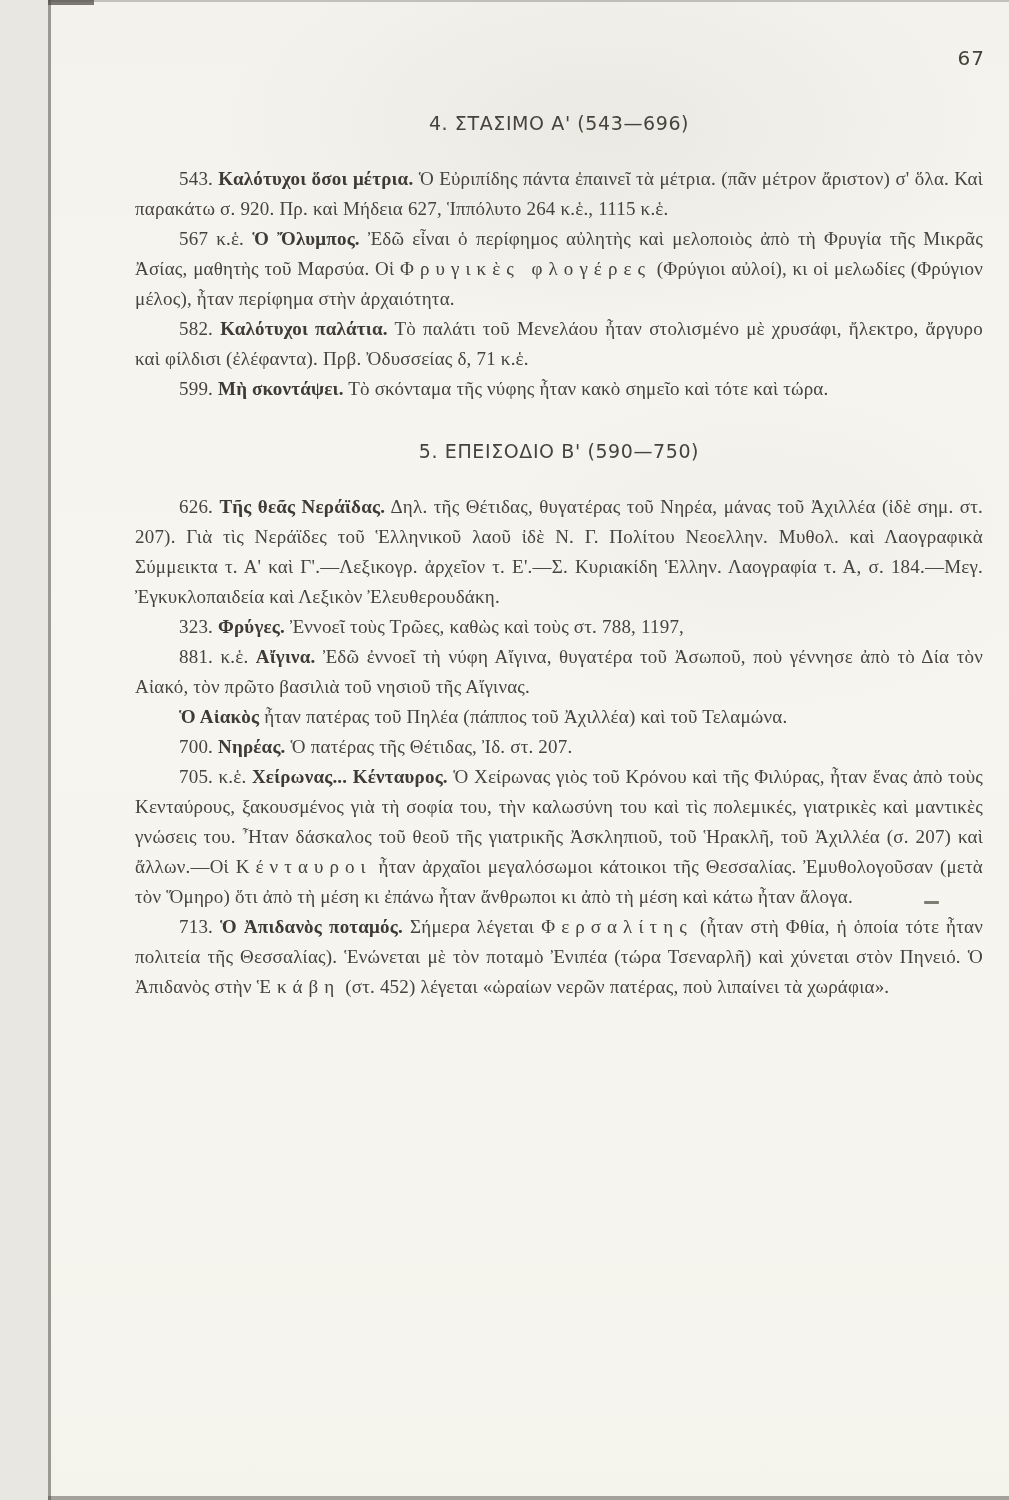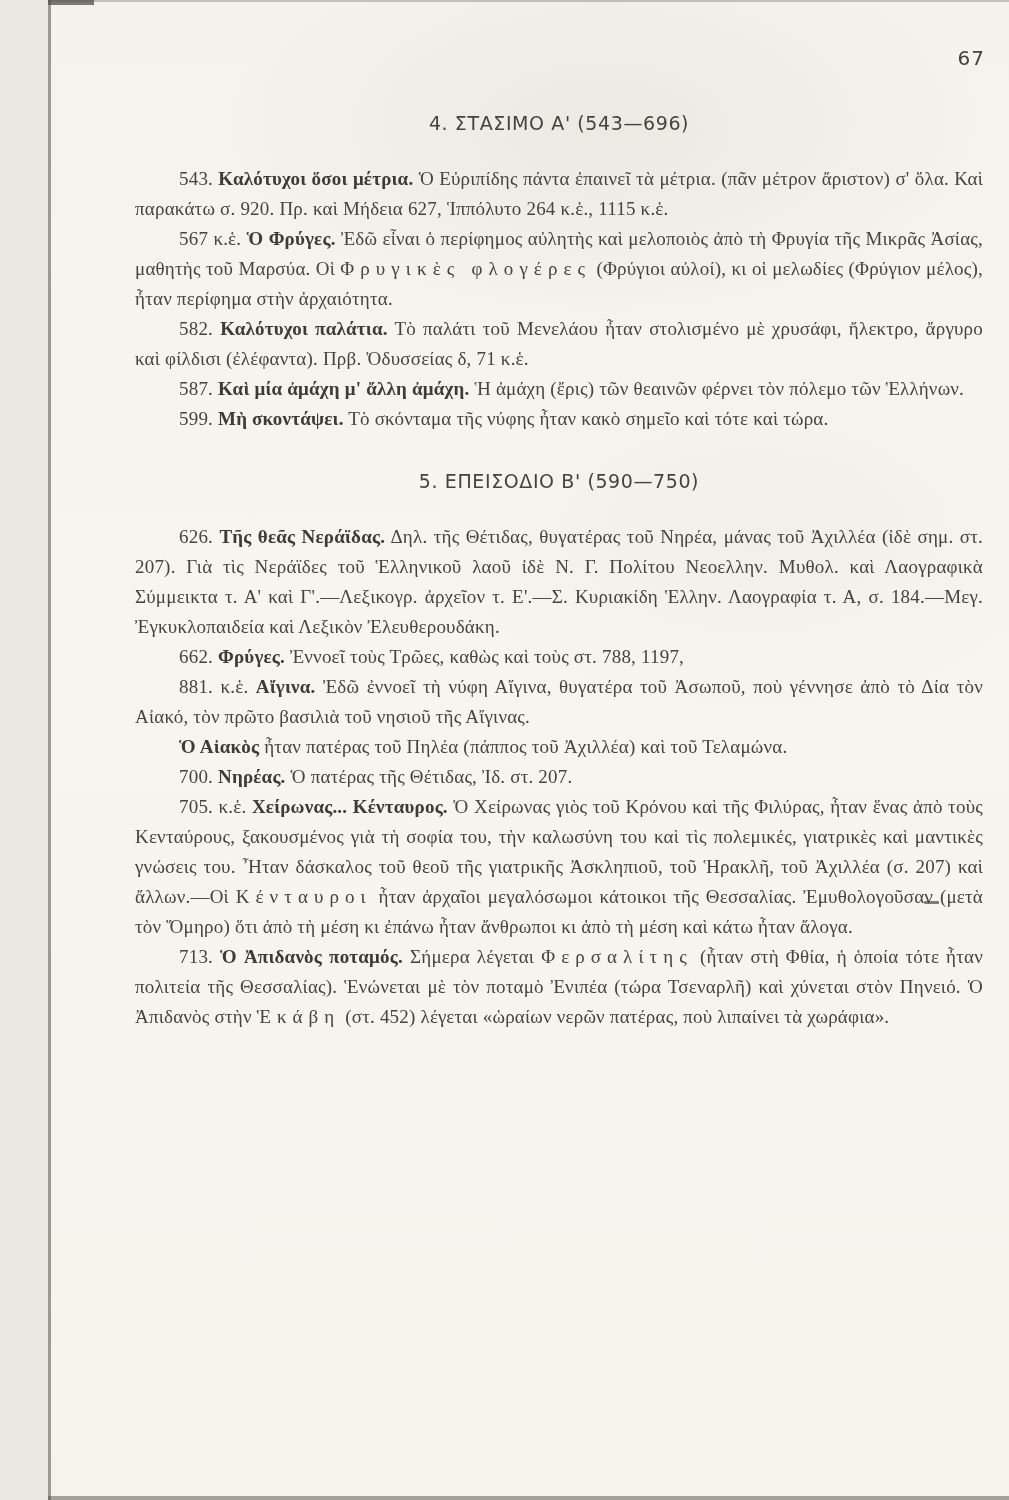--- a/index.html
+++ b/index.html
@@ -55,26 +55,25 @@
   <div class="edge edge-top-corner"></div>
   <div class="edge edge-bottom"></div>
   <div class="edge edge-right"></div>
   <div class="speck"></div>
 
   <div class="page-number">67</div>
 
   <main class="content">
       <h2 class="section-heading">4. ΣΤΑΣΙΜΟ Α' (543—696)</h2>
       <p class="note"><span>543. </span><span class="bold">Καλότυχοι ὅσοι μέτρια.</span><span> Ὁ Εὐριπίδης πάντα ἐπαινεῖ τὰ μέτρια. (πᾶν μέτρον ἄριστον) σ' ὅλα. Καὶ παρακάτω σ. 920. Πρ. καὶ Μήδεια 627, Ἱππόλυτο 264 κ.ἑ., 1115 κ.ἑ.</span></p>
-      <p class="note"><span>567 κ.ἑ. </span><span class="bold">Ὁ Φρύγες.</span><span> Ἐδῶ εἶναι ὁ περίφημος αὐλητὴς καὶ μελοποιὸς ἀπὸ τὴ Φρυγία τῆς Μικρᾶς Ἀσίας, μαθητὴς τοῦ Μαρσύα. Οἱ </span><span class="spaced">Φρυγικὲς φλογέρες</span><span> (Φρύγιοι αὐλοί), κι οἱ μελωδίες (Φρύγιον μέλος), ἦταν περίφημα στὴν ἀρχαιότητα.</span></p>
+      <p class="note"><span>567 κ.ἑ. </span><span class="bold">Ὁ Ὄλυμπος.</span><span> Ἐδῶ εἶναι ὁ περίφημος αὐλητὴς καὶ μελοποιὸς ἀπὸ τὴ Φρυγία τῆς Μικρᾶς Ἀσίας, μαθητὴς τοῦ Μαρσύα. Οἱ </span><span class="spaced">Φρυγικὲς φλογέρες</span><span> (Φρύγιοι αὐλοί), κι οἱ μελωδίες (Φρύγιον μέλος), ἦταν περίφημα στὴν ἀρχαιότητα.</span></p>
       <p class="note"><span>582. </span><span class="bold">Καλότυχοι παλάτια.</span><span> Τὸ παλάτι τοῦ Μενελάου ἦταν στολισμένο μὲ χρυσάφι, ἤλεκτρο, ἄργυρο καὶ φίλδισι (ἐλέφαντα). Πρβ. Ὀδυσσείας δ, 71 κ.ἑ.</span></p>
-      <p class="note"><span>587. </span><span class="bold">Καὶ μία ἀμάχη μ' ἄλλη ἀμάχη.</span><span> Ἡ ἀμάχη (ἔρις) τῶν θεαινῶν φέρνει τὸν πόλεμο τῶν Ἑλλήνων.</span></p>
       <p class="note"><span>599. </span><span class="bold">Μὴ σκοντάψει.</span><span> Τὸ σκόνταμα τῆς νύφης ἦταν κακὸ σημεῖο καὶ τότε καὶ τώρα.</span></p>
       <h2 class="section-heading">5. ΕΠΕΙΣΟΔΙΟ Β' (590—750)</h2>
       <p class="note"><span>626. </span><span class="bold">Τῆς θεᾶς Νεράϊδας.</span><span> Δηλ. τῆς Θέτιδας, θυγατέρας τοῦ Νηρέα, μάνας τοῦ Ἀχιλλέα (ἰδὲ σημ. στ. 207). Γιὰ τὶς Νεράϊδες τοῦ Ἑλληνικοῦ λαοῦ ἰδὲ Ν. Γ. Πολίτου Νεοελλην. Μυθολ. καὶ Λαογραφικὰ Σύμμεικτα τ. Α' καὶ Γ'.—Λεξικογρ. ἀρχεῖον τ. Ε'.—Σ. Κυριακίδη Ἑλλην. Λαογραφία τ. Α, σ. 184.—Μεγ. Ἐγκυκλοπαιδεία καὶ Λεξικὸν Ἐλευθερουδάκη.</span></p>
-      <p class="note"><span>662. </span><span class="bold">Φρύγες.</span><span> Ἐννοεῖ τοὺς Τρῶες, καθὼς καὶ τοὺς στ. 788, 1197,</span></p>
+      <p class="note"><span>323. </span><span class="bold">Φρύγες.</span><span> Ἐννοεῖ τοὺς Τρῶες, καθὼς καὶ τοὺς στ. 788, 1197,</span></p>
       <p class="note"><span>881. κ.ἑ. </span><span class="bold">Αἴγινα.</span><span> Ἐδῶ ἐννοεῖ τὴ νύφη Αἴγινα, θυγατέρα τοῦ Ἀσωποῦ, ποὺ γέννησε ἀπὸ τὸ Δία τὸν Αἰακό, τὸν πρῶτο βασιλιὰ τοῦ νησιοῦ τῆς Αἴγινας.</span></p>
       <p class="note"><span class="bold">Ὁ Αἰακὸς</span><span> ἦταν πατέρας τοῦ Πηλέα (πάππος τοῦ Ἀχιλλέα) καὶ τοῦ Τελαμώνα.</span></p>
       <p class="note"><span>700. </span><span class="bold">Νηρέας.</span><span> Ὁ πατέρας τῆς Θέτιδας, Ἰδ. στ. 207.</span></p>
       <p class="note"><span>705. κ.ἑ. </span><span class="bold">Χείρωνας... Κένταυρος.</span><span> Ὁ Χείρωνας γιὸς τοῦ Κρόνου καὶ τῆς Φιλύρας, ἦταν ἕνας ἀπὸ τοὺς Κενταύρους, ξακουσμένος γιὰ τὴ σοφία του, τὴν καλωσύνη του καὶ τὶς πολεμικές, γιατρικὲς καὶ μαντικὲς γνώσεις του. Ἦταν δάσκαλος τοῦ θεοῦ τῆς γιατρικῆς Ἀσκληπιοῦ, τοῦ Ἡρακλῆ, τοῦ Ἀχιλλέα (σ. 207) καὶ ἄλλων.—Οἱ </span><span class="spaced">Κένταυροι</span><span> ἦταν ἀρχαῖοι μεγαλόσωμοι κάτοικοι τῆς Θεσσαλίας. Ἐμυθολογοῦσαν (μετὰ τὸν Ὅμηρο) ὅτι ἀπὸ τὴ μέση κι ἐπάνω ἦταν ἄνθρωποι κι ἀπὸ τὴ μέση καὶ κάτω ἦταν ἄλογα.</span></p>
       <p class="note"><span>713. </span><span class="bold">Ὁ Ἀπιδανὸς ποταμός.</span><span> Σήμερα λέγεται </span><span class="spaced">Φερσαλίτης</span><span> (ἦταν στὴ Φθία, ἡ ὁποία τότε ἦταν πολιτεία τῆς Θεσσαλίας). Ἑνώνεται μὲ τὸν ποταμὸ Ἐνιπέα (τώρα Τσεναρλῆ) καὶ χύνεται στὸν Πηνειό. Ὁ Ἀπιδανὸς στὴν </span><span class="spaced">Ἑκάβη</span><span> (στ. 452) λέγεται «ὡραίων νερῶν πατέρας, ποὺ λιπαίνει τὰ χωράφια».</span></p>
     </main>
 </div>
 
 </body></html>

